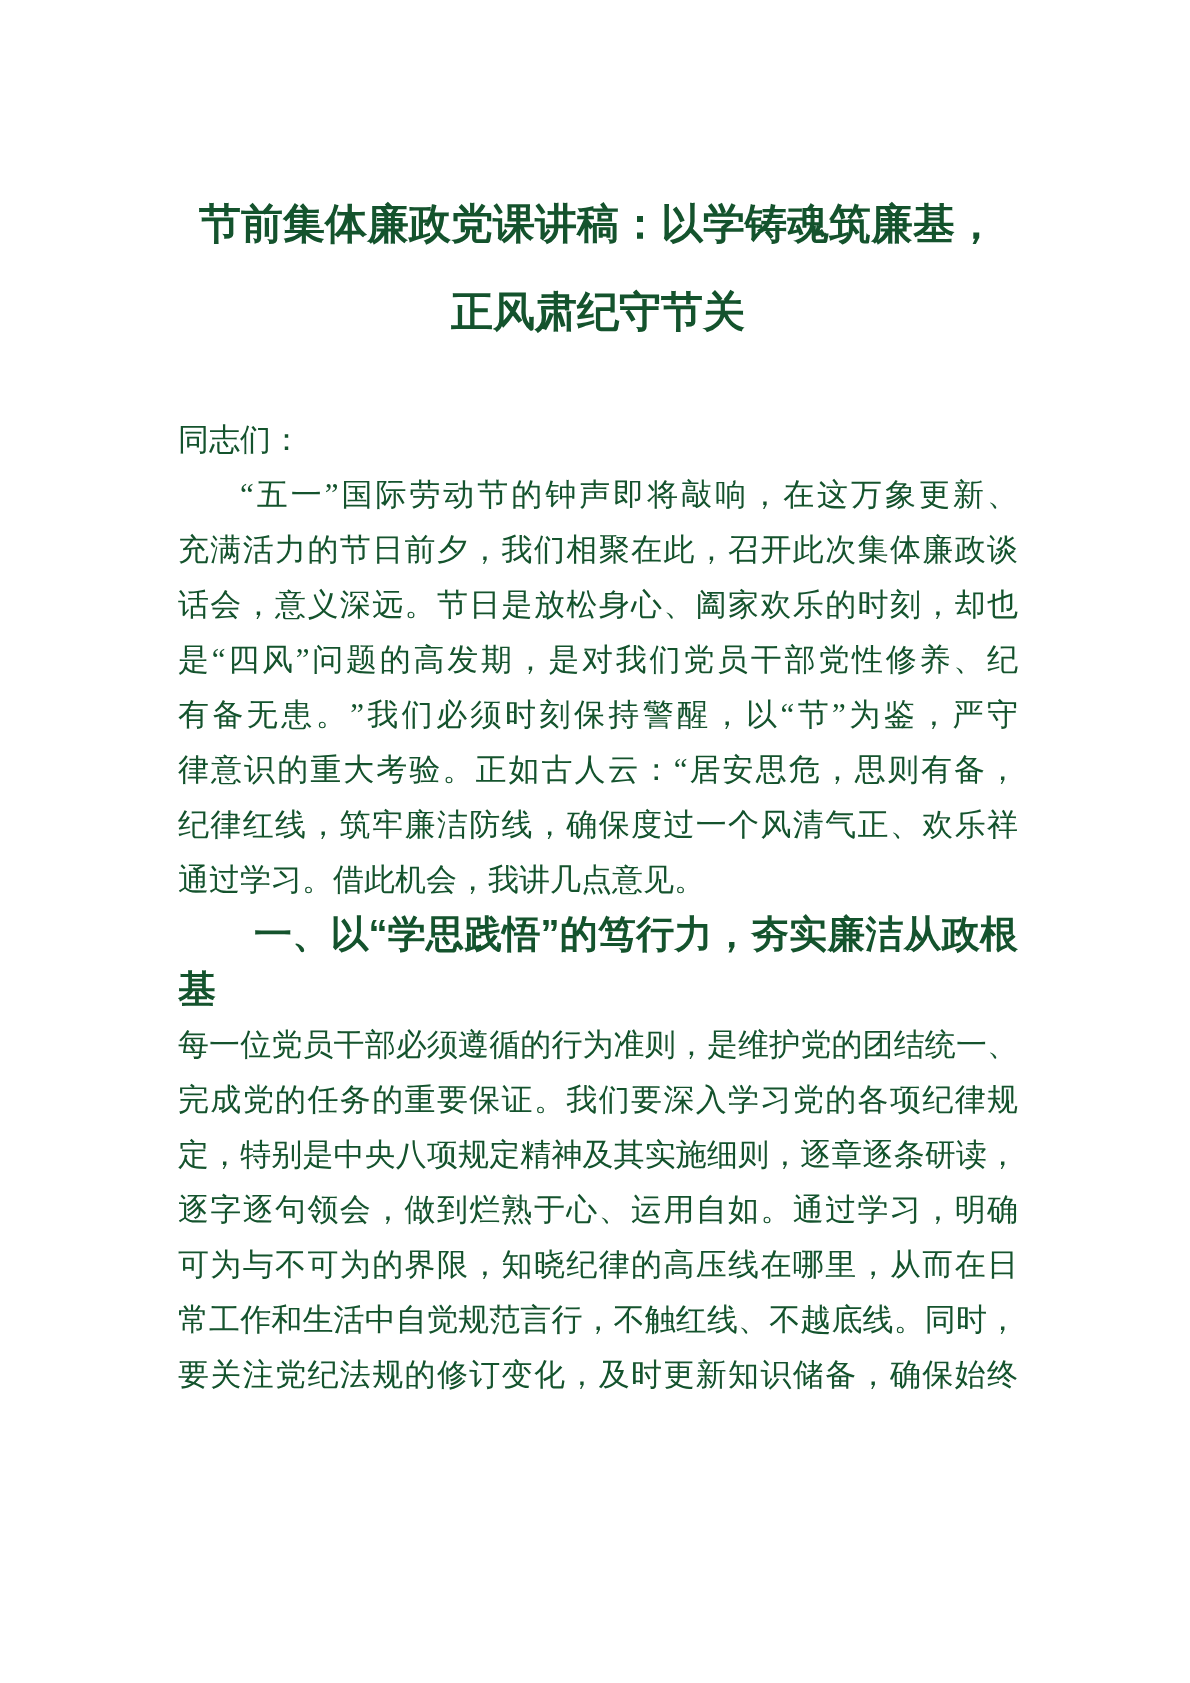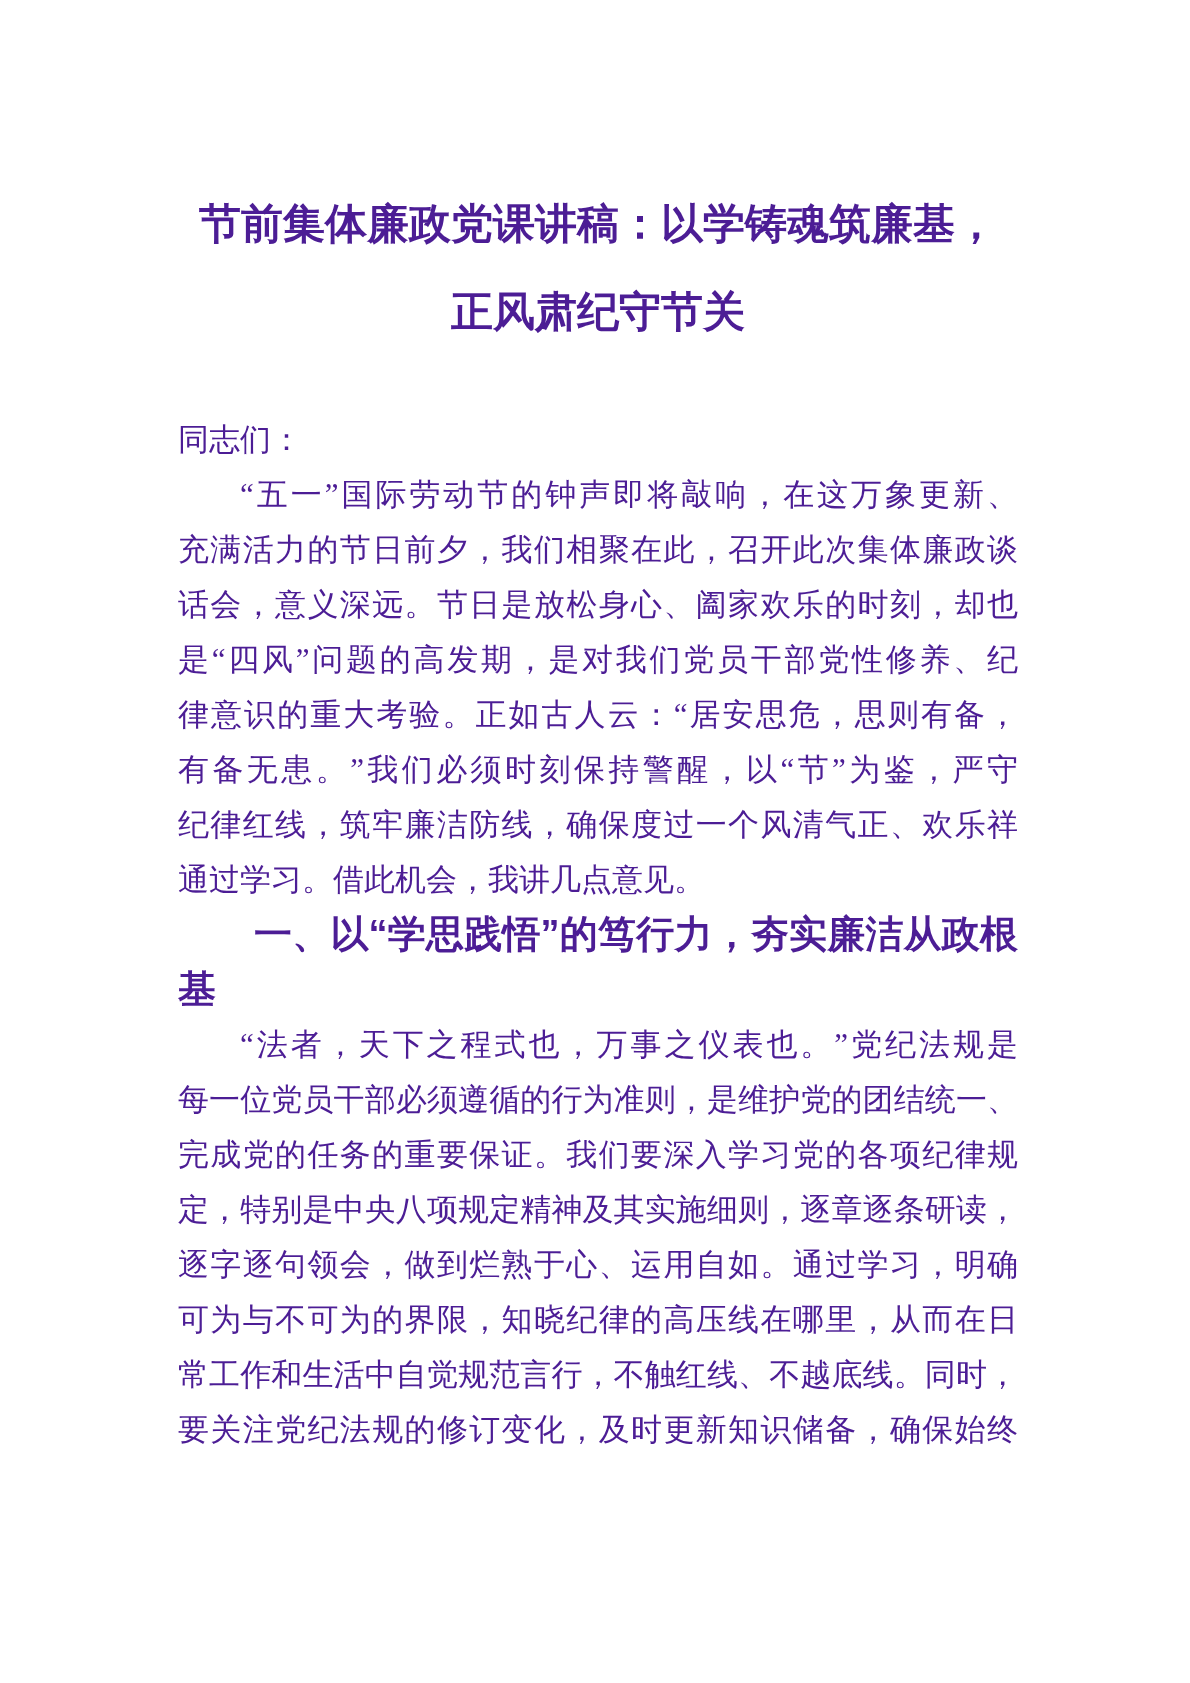--- a/index.html
+++ b/index.html
@@ -9,21 +9,21 @@
   }
   .page {
     position: relative;
     width: 1190px;
     height: 1683px;
     margin: 0 auto;
     background: #ffffff;
     box-sizing: border-box;
     padding: 180px 172px 0 178px;
     overflow: hidden;
-    color: #4c1d95;
+    color: #14532d;
     font-family: "Liberation Serif", serif;
   }
   .doc-title {
     text-align: center;
     font-size: 42px;
     line-height: 88px;
     font-weight: bold;
     font-family: "Liberation Serif", serif;
     margin-bottom: 56px;
   }
@@ -60,26 +60,25 @@
   <div class="doc-title">
     <div class="title-line">节前集体廉政党课讲稿：以学铸魂筑廉基，</div>
     <div class="title-line">正风肃纪守节关</div>
   </div>
   <div class="doc-body" id="doc-body">
       <div class="line salutation">同志们：</div>
       <div class="line para indent fill">“五一”国际劳动节的钟声即将敲响，在这万象更新、</div>
       <div class="line para fill">充满活力的节日前夕，我们相聚在此，召开此次集体廉政谈</div>
       <div class="line para fill">话会，意义深远。节日是放松身心、阖家欢乐的时刻，却也</div>
       <div class="line para fill">是“四风”问题的高发期，是对我们党员干部党性修养、纪</div>
+      <div class="line para fill">有备无患。”我们必须时刻保持警醒，以“节”为鉴，严守</div>
       <div class="line para fill">律意识的重大考验。正如古人云：“居安思危，思则有备，</div>
-      <div class="line para fill">有备无患。”我们必须时刻保持警醒，以“节”为鉴，严守</div>
       <div class="line para fill">纪律红线，筑牢廉洁防线，确保度过一个风清气正、欢乐祥</div>
       <div class="line para">通过学习。借此机会，我讲几点意见。</div>
       <div class="line h1 indent">一、以“学思践悟”的笃行力，夯实廉洁从政根基</div>
-      <div class="line para indent fill">“法者，天下之程式也，万事之仪表也。”党纪法规是</div>
       <div class="line para fill">每一位党员干部必须遵循的行为准则，是维护党的团结统一、</div>
       <div class="line para fill">完成党的任务的重要保证。我们要深入学习党的各项纪律规</div>
       <div class="line para fill">定，特别是中央八项规定精神及其实施细则，逐章逐条研读，</div>
       <div class="line para fill">逐字逐句领会，做到烂熟于心、运用自如。通过学习，明确</div>
       <div class="line para fill">可为与不可为的界限，知晓纪律的高压线在哪里，从而在日</div>
       <div class="line para fill">常工作和生活中自觉规范言行，不触红线、不越底线。同时，</div>
       <div class="line para fill">要关注党纪法规的修订变化，及时更新知识储备，确保始终</div>
     </div>
 </div>
 

